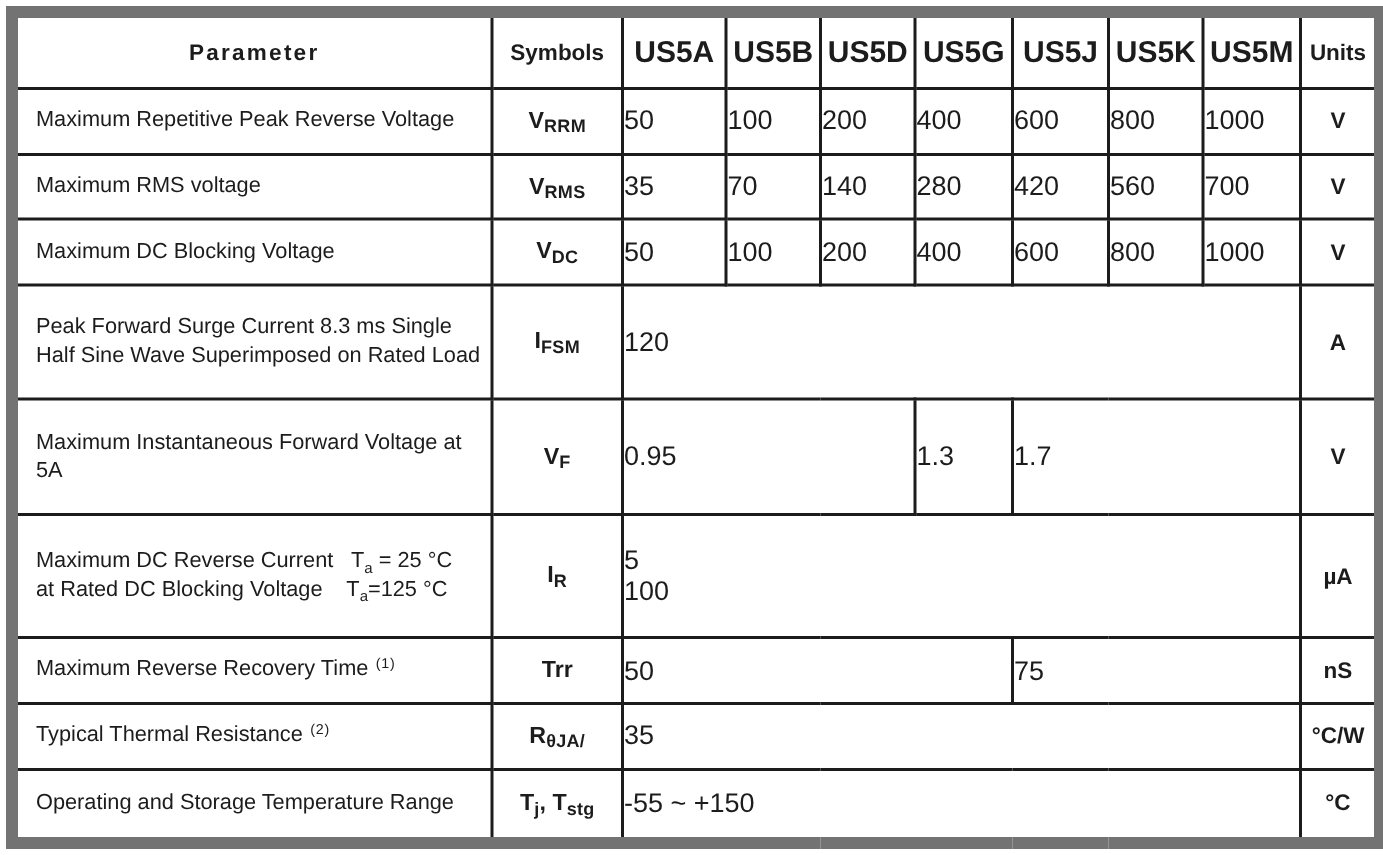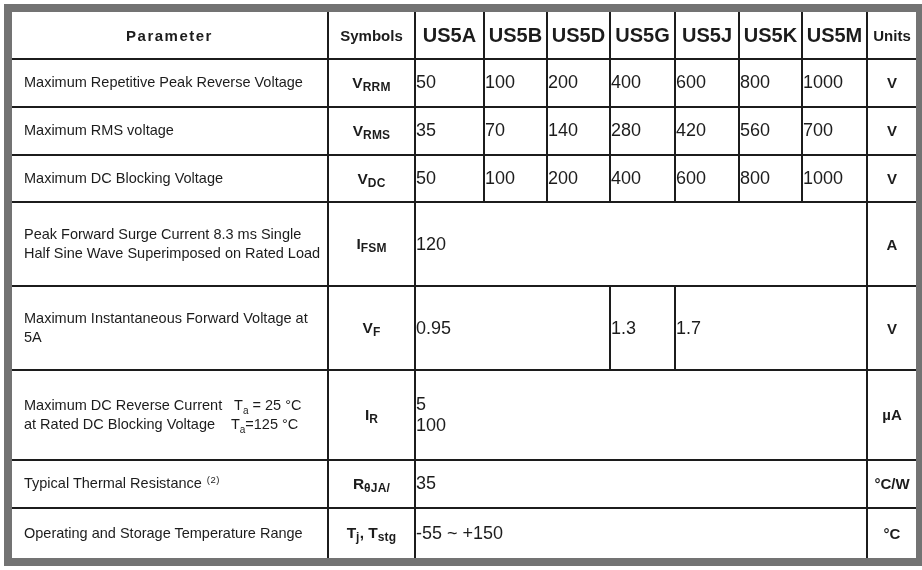--- a/index.html
+++ b/index.html
@@ -147,20 +147,27 @@
           <span class="pline"><span>at Rated DC Blocking Voltage    T</span><sub class="psub">a</sub><span>=125 °C</span></span>
         </td>
         <td class="sym"><span>I</span><sub>R</sub></td>
         <td class="val" colspan="7">
           <div class="vline">5</div>
           <div class="vline">100</div>
         </td>
         <td class="unit">µA</td>
       </tr>
 
+      <tr>
+        <td class="param"><span>Maximum Reverse Recovery Time</span><sup class="note">(1)</sup></td>
+        <td class="sym"><span>Trr</span></td>
+        <td class="val" colspan="4">50</td>
+        <td class="val" colspan="3">75</td>
+        <td class="unit">nS</td>
+      </tr>
 
       <tr>
         <td class="param"><span>Typical Thermal Resistance</span><sup class="note">(2)</sup></td>
         <td class="sym"><span>R</span><sub>θJA/</sub></td>
         <td class="val" colspan="7">35</td>
         <td class="unit">°C/W</td>
       </tr>
 
       <tr>
         <td class="param">

